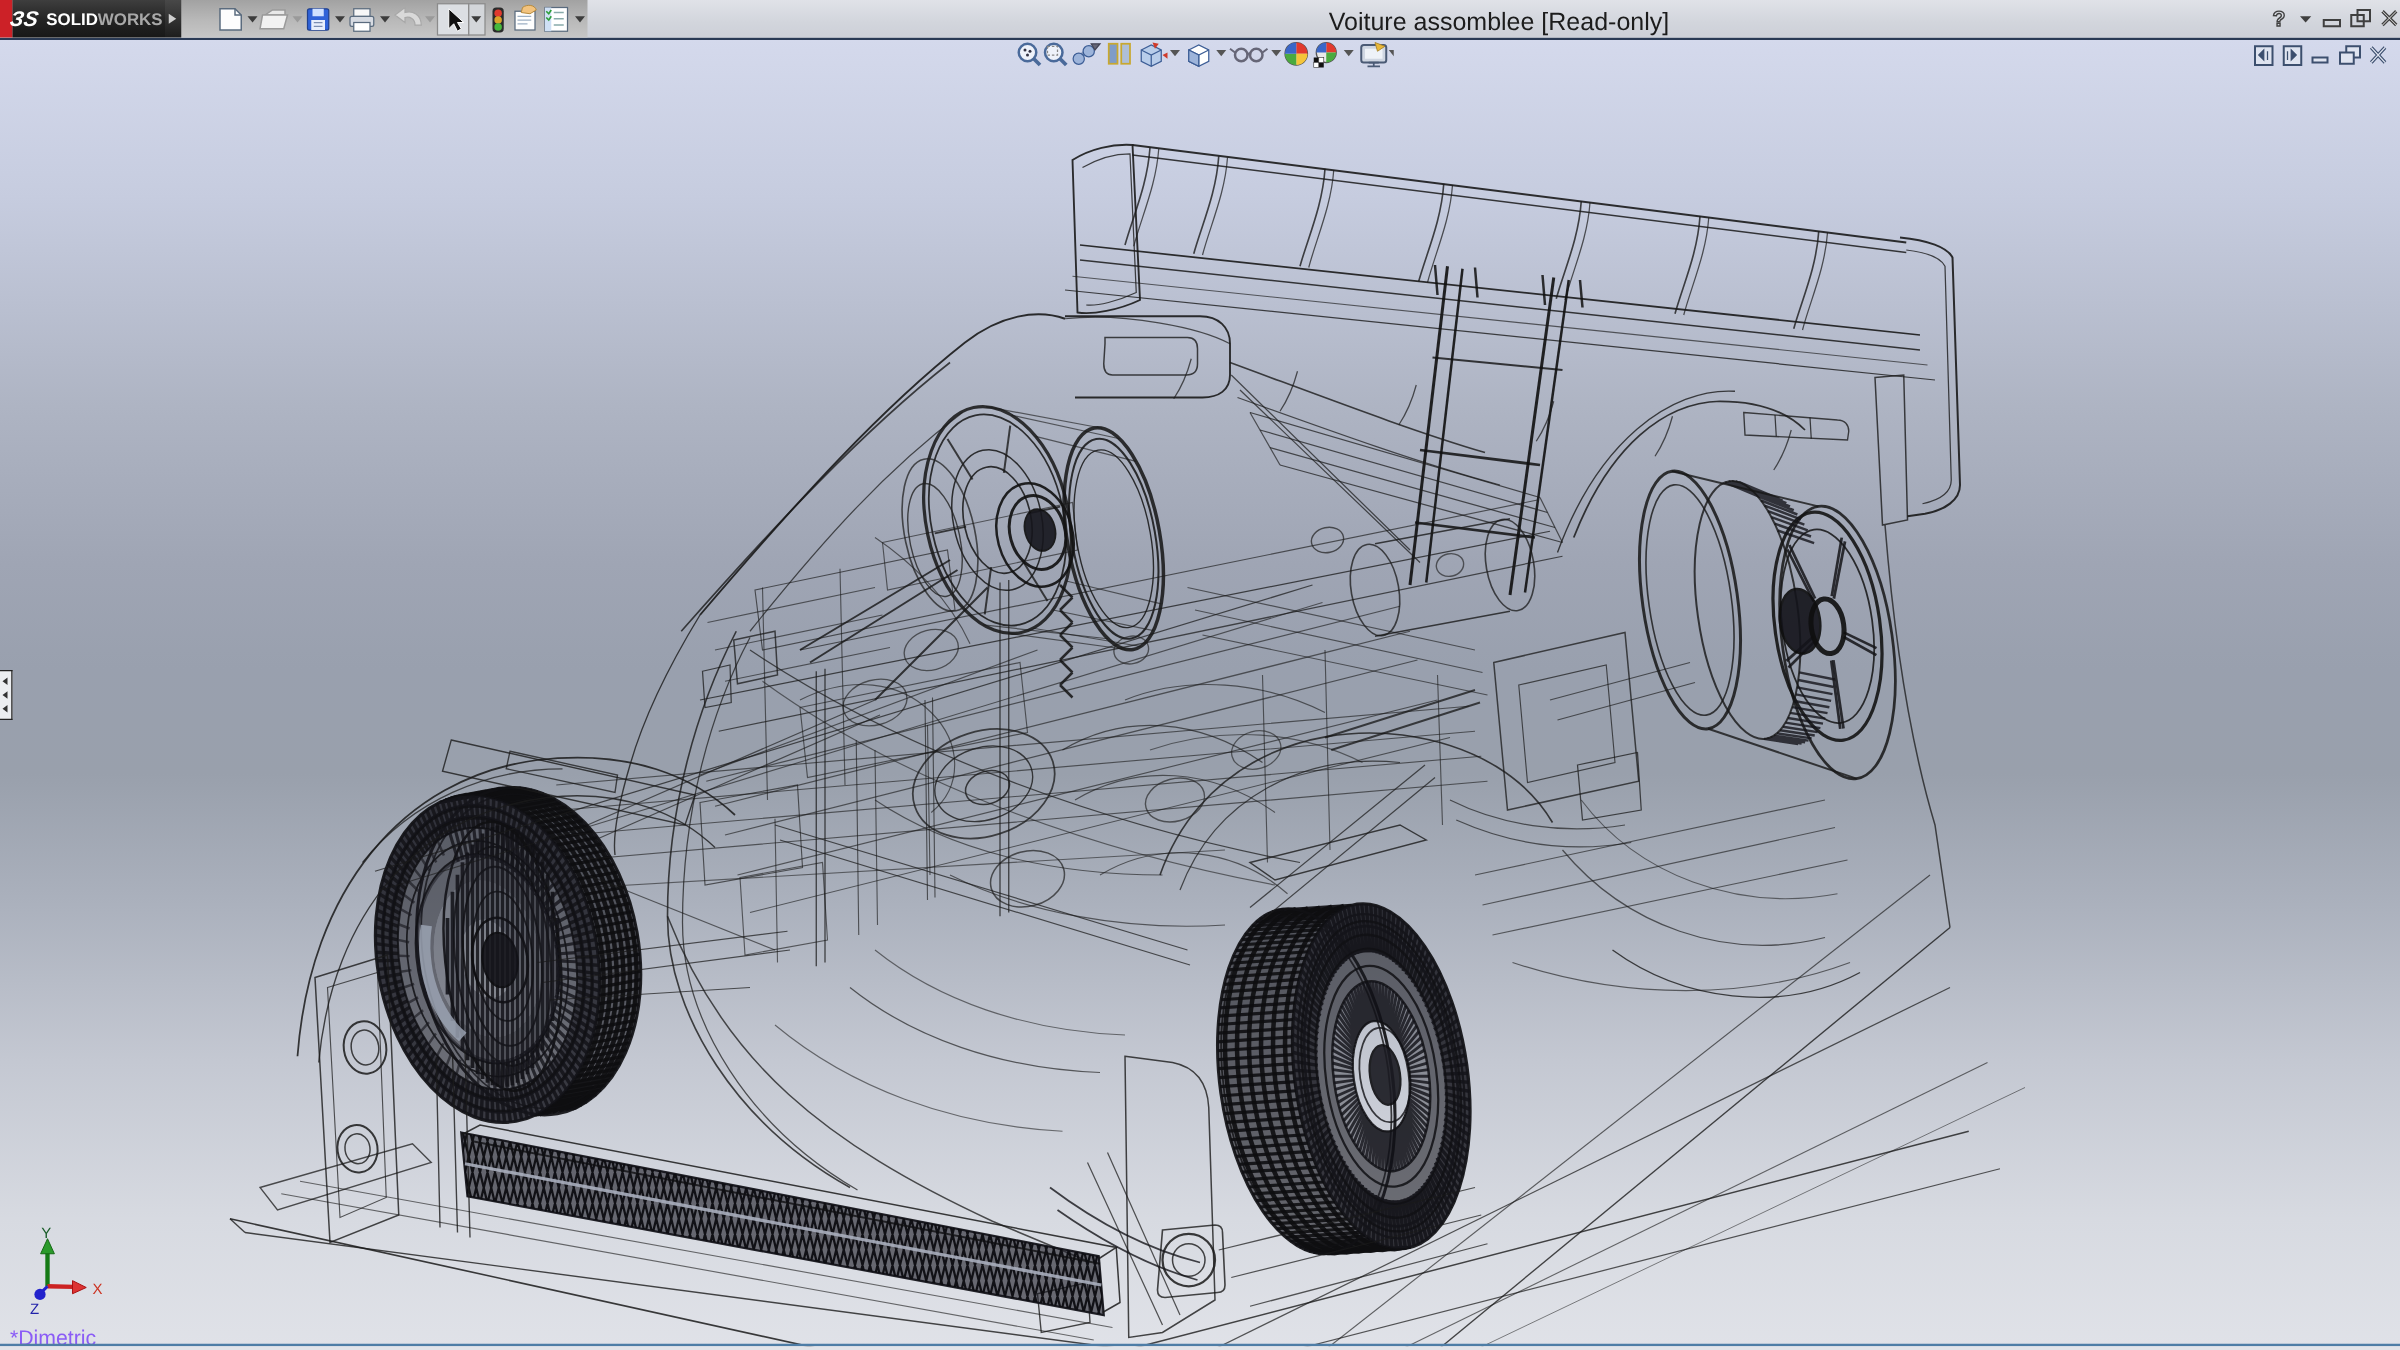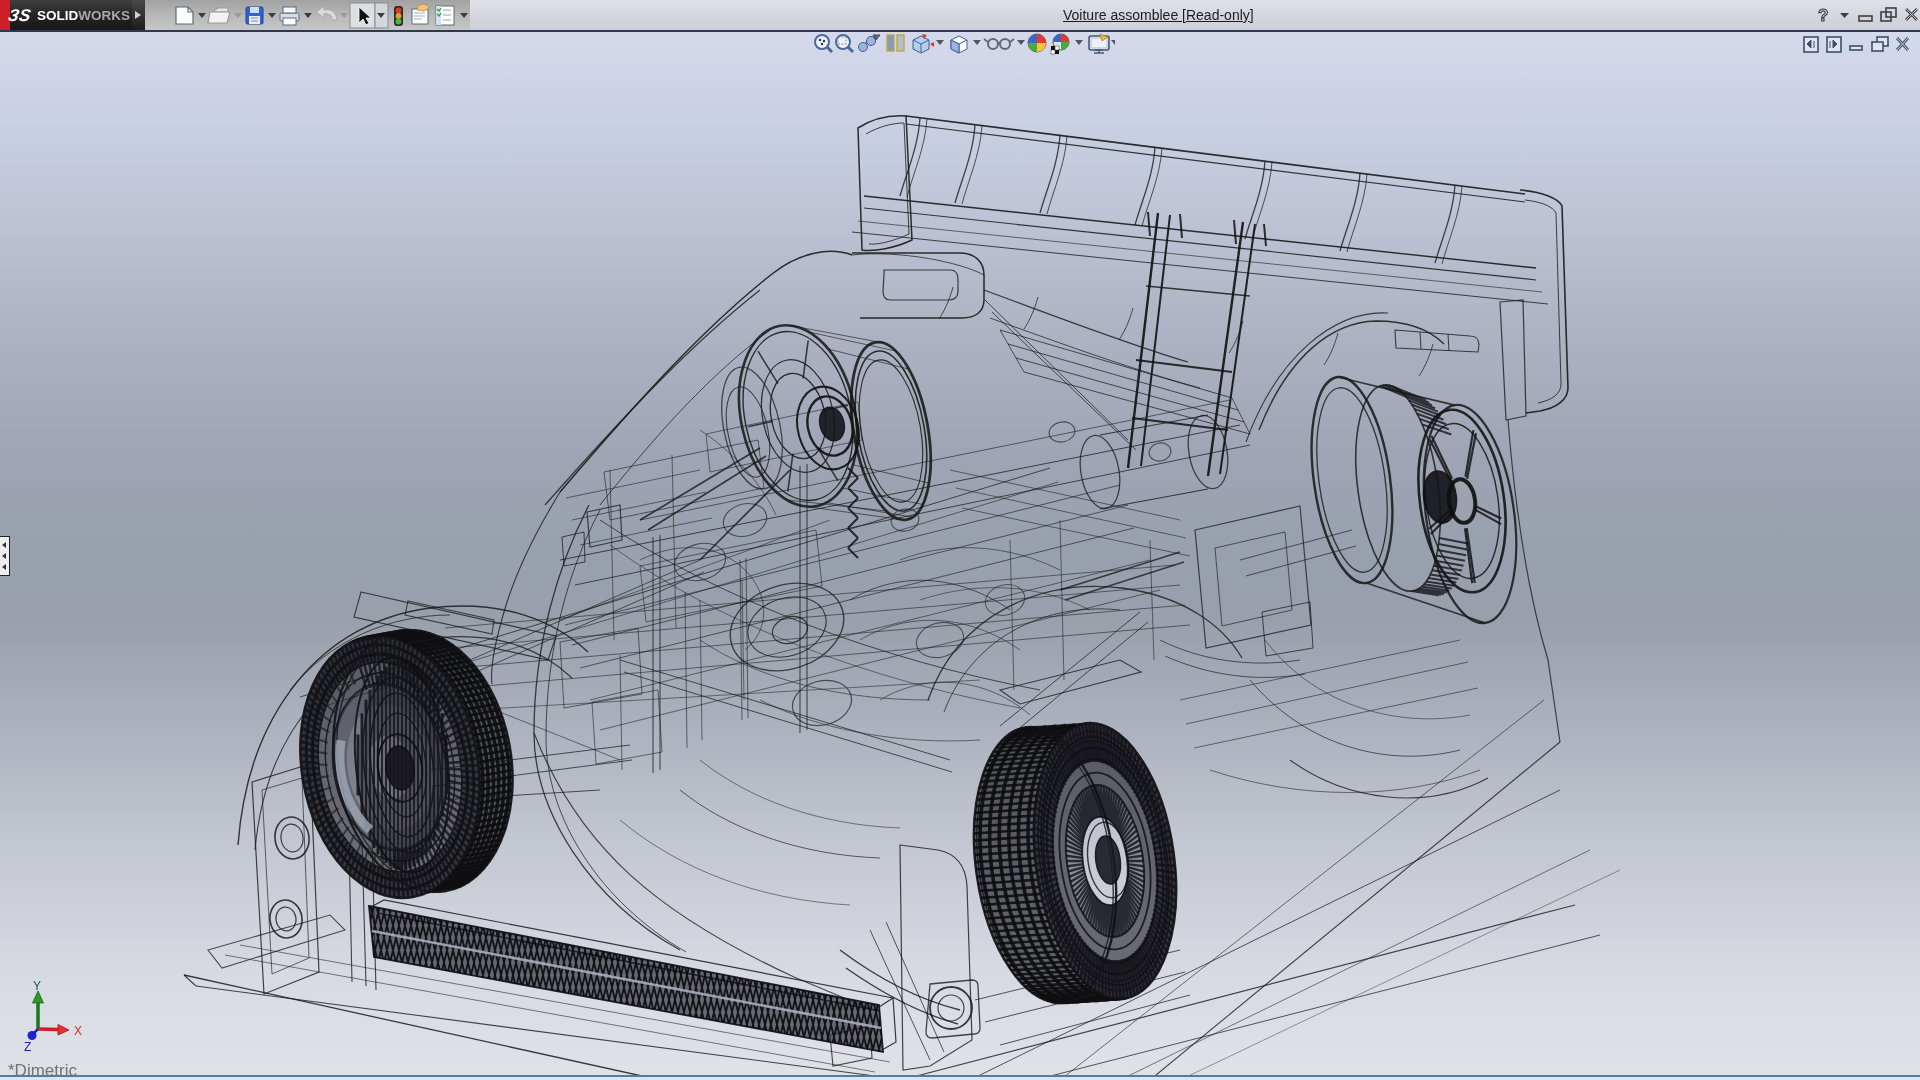--- a/index.html
+++ b/index.html
@@ -3,27 +3,27 @@
 html,body{margin:0;padding:0;width:1920px;height:1080px;overflow:hidden;
 font-family:"Liberation Sans",sans-serif;}
 #titlebar{position:absolute;left:0;top:0;width:1920px;height:30px;
 background:linear-gradient(#e0e2e8,#d2d5dc 60%,#cdd0d8);}
 #tb-dark{position:absolute;left:0;top:0;width:470px;height:30px;
 background:linear-gradient(#a2a2a2,#b9b9b9 55%,#c6c6c6);}
 #redbar{position:absolute;left:0;top:0;width:10px;height:30px;background:#cc2127;}
 #logobox{position:absolute;left:10px;top:0;width:122px;height:30px;background:linear-gradient(#3e3e3e,#232323 55%,#181818);}
 #arrowbox{position:absolute;left:132px;top:0;width:13px;height:30px;background:linear-gradient(#484848,#1d1d1d);}
 #arrowbox div{position:absolute;left:3px;top:11px;width:0;height:0;border-left:6px solid #cfcfcf;border-top:4px solid transparent;border-bottom:4px solid transparent;}
-#titletext{position:absolute;left:1063px;top:7px;font-size:14px;color:#1c1c1c;text-decoration:underline;}
+#titletext{position:absolute;left:1063px;top:7px;font-size:20px;color:#1c1c1c;}
 #viewport{position:absolute;left:0;top:30px;width:1920px;height:1050px;
 background:linear-gradient(#d4d9ec 0%,#c6ccdf 12%,#aeb4c3 28%,#9fa5b4 40%,#99a0ae 48%,#99a0ac 56%,#abb1bd 66%,#c4c8d2 78%,#d7dae1 90%,#e0e2e8 100%);
 border-top:2px solid #2a3a55;box-sizing:border-box;}
 #bottomline{position:absolute;left:0;top:1075px;width:1920px;height:2px;background:#4e7da6;}
 #bottombar{position:absolute;left:0;top:1077px;width:1920px;height:3px;background:#e2e4e9;}
-#dimetric{position:absolute;left:8px;top:1061px;font-size:17px;color:#737373;}
+#dimetric{position:absolute;left:8px;top:1061px;font-size:17px;color:#8b5cf6;}
 #lefttab{position:absolute;left:0;top:536px;width:9px;height:38px;background:#eceef1;border:1px solid #222;border-left:none;}
 .svgabs{position:absolute;left:0;top:0;}
 </style></head><body>
 <div id="viewport"></div>
 <svg class="svgabs" width="1920" height="1080" viewBox="0 0 1920 1080">
 <path d="M 351.9,641.8 L 360.6,638.5 L 369.7,636.6 L 378.9,636.1 L 388.2,637.1 L 397.6,639.5 L 406.9,643.2 L 416.0,648.4 L 424.9,654.8 L 433.3,662.5 L 441.3,671.3 L 448.7,681.1 L 455.4,691.9 L 461.5,703.5 L 466.7,715.8 L 471.2,728.7 L 474.7,742.0 L 477.3,755.6 L 479.0,769.3 L 479.6,782.9 L 479.3,796.4 L 478.0,809.6 L 475.8,822.3 L 472.6,834.4 L 468.5,845.8 L 463.5,856.3 L 457.8,865.8 L 451.3,874.2 L 444.1,881.5 L 436.3,887.5 L 428.1,892.2 L 461.1,886.2 L 469.3,881.5 L 477.1,875.5 L 484.3,868.2 L 490.8,859.8 L 496.5,850.3 L 501.5,839.8 L 505.6,828.4 L 508.8,816.3 L 511.0,803.6 L 512.3,790.4 L 512.6,776.9 L 512.0,763.3 L 510.3,749.6 L 507.7,736.0 L 504.2,722.7 L 499.7,709.8 L 494.5,697.5 L 488.4,685.9 L 481.7,675.1 L 474.3,665.3 L 466.3,656.5 L 457.9,648.8 L 449.0,642.4 L 439.9,637.2 L 430.6,633.5 L 421.2,631.1 L 411.9,630.1 L 402.7,630.6 L 393.6,632.5 L 384.9,635.8 Z" fill="#1c1c22" opacity="0.62" stroke="none"></path>
 <path d="M 476.7,751.7 L 478.9,768.8 L 479.6,785.9 L 478.8,802.6 L 476.5,818.8 L 472.7,834.0 L 467.5,848.1 L 460.9,860.8 L 453.2,871.9 L 444.3,881.3 L 434.6,888.6 L 424.0,893.9 L 412.9,897.0 L 401.4,897.9 L 389.7,896.5 L 378.0,892.9 L 366.5,887.2 L 355.4,879.4 L 344.9,869.7 L 335.2,858.3 L 326.4,845.2 L 318.7,830.9 L 312.2,815.4 L 307.1,799.1 L 303.3,782.3 L 301.1,765.2 L 300.4,748.1 L 301.2,731.4 L 303.5,715.2 L 307.3,700.0 L 312.5,685.9 L 319.1,673.2 L 326.8,662.1 L 335.7,652.7 L 345.4,645.4 L 356.0,640.1 L 367.1,637.0 L 378.6,636.1 L 390.3,637.5 L 402.0,641.1 L 413.5,646.8 L 424.6,654.6 L 435.1,664.3 L 444.8,675.7 L 453.6,688.8 L 461.3,703.1 L 467.8,718.6 L 472.9,734.9 L 476.7,751.7 Z M 459.3,754.8 L 461.1,768.5 L 461.7,782.1 L 461.1,795.5 L 459.2,808.4 L 456.2,820.6 L 452.0,831.9 L 446.8,842.1 L 440.5,851.0 L 433.5,858.4 L 425.7,864.3 L 417.2,868.5 L 408.3,871.0 L 399.1,871.7 L 389.8,870.6 L 380.4,867.8 L 371.2,863.2 L 362.3,856.9 L 353.9,849.2 L 346.2,840.0 L 339.1,829.6 L 333.0,818.1 L 327.8,805.7 L 323.7,792.7 L 320.7,779.2 L 318.9,765.5 L 318.3,751.9 L 318.9,738.5 L 320.8,725.6 L 323.8,713.4 L 328.0,702.1 L 333.2,691.9 L 339.5,683.0 L 346.5,675.6 L 354.3,669.7 L 362.8,665.5 L 371.7,663.0 L 380.9,662.3 L 390.2,663.4 L 399.6,666.2 L 408.8,670.8 L 417.7,677.1 L 426.1,684.8 L 433.8,694.0 L 440.9,704.4 L 447.0,715.9 L 452.2,728.3 L 456.3,741.3 L 459.3,754.8 Z" fill="#181820" fill-rule="evenodd" opacity="0.62" stroke="none"></path>
 <path d="M 351.9,641.8 L 384.9,635.8 M 356.2,640.0 L 389.2,634.0 M 360.6,638.5 L 393.6,632.5 M 365.1,637.4 L 398.1,631.4 M 369.7,636.6 L 402.7,630.6 M 374.2,636.2 L 407.2,630.2 M 378.9,636.1 L 411.9,630.1 M 383.6,636.4 L 416.6,630.4 M 388.2,637.1 L 421.2,631.1 M 392.9,638.1 L 425.9,632.1 M 397.6,639.5 L 430.6,633.5 M 402.3,641.2 L 435.3,635.2 M 406.9,643.2 L 439.9,637.2 M 411.5,645.6 L 444.5,639.6 M 416.0,648.4 L 449.0,642.4 M 420.5,651.4 L 453.5,645.4 M 424.9,654.8 L 457.9,648.8 M 429.1,658.5 L 462.1,652.5 M 433.3,662.5 L 466.3,656.5 M 437.3,666.7 L 470.3,660.7 M 441.3,671.3 L 474.3,665.3 M 445.0,676.1 L 478.0,670.1 M 448.7,681.1 L 481.7,675.1 M 452.1,686.4 L 485.1,680.4 M 455.4,691.9 L 488.4,685.9 M 458.5,697.6 L 491.5,691.6 M 461.5,703.5 L 494.5,697.5 M 464.2,709.6 L 497.2,703.6 M 466.7,715.8 L 499.7,709.8 M 469.1,722.2 L 502.1,716.2 M 471.2,728.7 L 504.2,722.7 M 473.0,735.3 L 506.0,729.3 M 474.7,742.0 L 507.7,736.0 M 476.1,748.8 L 509.1,742.8 M 477.3,755.6 L 510.3,749.6 M 478.2,762.4 L 511.2,756.4 M 479.0,769.3 L 512.0,763.3 M 479.4,776.1 L 512.4,770.1 M 479.6,782.9 L 512.6,776.9 M 479.6,789.7 L 512.6,783.7 M 479.3,796.4 L 512.3,790.4 M 478.8,803.1 L 511.8,797.1 M 478.0,809.6 L 511.0,803.6 M 477.0,816.0 L 510.0,810.0 M 475.8,822.3 L 508.8,816.3 M 474.3,828.4 L 507.3,822.4 M 472.6,834.4 L 505.6,828.4 M 470.7,840.2 L 503.7,834.2 M 468.5,845.8 L 501.5,839.8 M 466.1,851.1 L 499.1,845.1 M 463.5,856.3 L 496.5,850.3 M 460.8,861.1 L 493.8,855.1 M 457.8,865.8 L 490.8,859.8 M 454.6,870.1 L 487.6,864.1 M 451.3,874.2 L 484.3,868.2 M 447.8,878.0 L 480.8,872.0 M 444.1,881.5 L 477.1,875.5 M 440.3,884.6 L 473.3,878.6 M 436.3,887.5 L 469.3,881.5 M 432.3,890.0 L 465.3,884.0 M 428.1,892.2 L 461.1,886.2" stroke="#101013" stroke-width="2.6" opacity="0.92" fill="none"></path>
 <path d="M 355.2,641.2 L 363.9,637.9 L 373.0,636.0 L 382.2,635.5 L 391.5,636.5 L 400.9,638.9 L 410.2,642.6 L 419.3,647.8 L 428.2,654.2 L 436.6,661.9 L 444.6,670.7 L 452.0,680.5 L 458.7,691.3 L 464.8,702.9 L 470.0,715.2 L 474.5,728.1 L 478.0,741.4 L 480.6,755.0 L 482.3,768.7 L 482.9,782.3 L 482.6,795.8 L 481.3,809.0 L 479.1,821.7 L 475.9,833.8 L 471.8,845.2 L 466.8,855.7 L 461.1,865.2 L 454.6,873.6 L 447.4,880.9 L 439.6,886.9 L 431.4,891.6 M 360.5,640.3 L 369.2,637.0 L 378.2,635.1 L 387.5,634.6 L 396.8,635.5 L 406.2,637.9 L 415.5,641.7 L 424.6,646.8 L 433.4,653.2 L 441.9,660.9 L 449.8,669.7 L 457.2,679.6 L 464.0,690.3 L 470.1,702.0 L 475.3,714.3 L 479.7,727.2 L 483.3,740.4 L 485.9,754.0 L 487.5,767.7 L 488.2,781.4 L 487.9,794.9 L 486.6,808.0 L 484.4,820.7 L 481.2,832.8 L 477.1,844.2 L 472.1,854.7 L 466.4,864.2 L 459.9,872.6 L 452.7,879.9 L 444.9,885.9 L 436.6,890.6 M 365.8,639.3 L 374.5,636.0 L 383.5,634.1 L 392.7,633.6 L 402.1,634.6 L 411.5,636.9 L 420.8,640.7 L 429.9,645.8 L 438.7,652.3 L 447.2,659.9 L 455.1,668.7 L 462.5,678.6 L 469.3,689.4 L 475.3,701.0 L 480.6,713.3 L 485.0,726.2 L 488.6,739.5 L 491.2,753.1 L 492.8,766.7 L 493.5,780.4 L 493.2,793.9 L 491.9,807.1 L 489.6,819.8 L 486.4,831.9 L 482.4,843.2 L 477.4,853.7 L 471.6,863.2 L 465.1,871.7 L 458.0,878.9 L 450.2,885.0 L 441.9,889.6 M 371.1,638.4 L 379.8,635.0 L 388.8,633.1 L 398.0,632.6 L 407.4,633.6 L 416.8,636.0 L 426.1,639.8 L 435.2,644.9 L 444.0,651.3 L 452.4,659.0 L 460.4,667.8 L 467.8,677.6 L 474.6,688.4 L 480.6,700.0 L 485.9,712.4 L 490.3,725.2 L 493.8,738.5 L 496.4,752.1 L 498.1,765.8 L 498.8,779.5 L 498.5,792.9 L 497.2,806.1 L 494.9,818.8 L 491.7,830.9 L 487.6,842.3 L 482.7,852.8 L 476.9,862.3 L 470.4,870.7 L 463.2,878.0 L 455.5,884.0 L 447.2,888.7 M 376.4,637.4 L 385.1,634.1 L 394.1,632.2 L 403.3,631.7 L 412.7,632.6 L 422.0,635.0 L 431.3,638.8 L 440.4,643.9 L 449.3,650.4 L 457.7,658.0 L 465.7,666.8 L 473.1,676.7 L 479.9,687.5 L 485.9,699.1 L 491.2,711.4 L 495.6,724.3 L 499.1,737.6 L 501.7,751.1 L 503.4,764.8 L 504.0,778.5 L 503.7,792.0 L 502.5,805.2 L 500.2,817.9 L 497.0,830.0 L 492.9,841.3 L 488.0,851.8 L 482.2,861.3 L 475.7,869.8 L 468.5,877.0 L 460.8,883.0 L 452.5,887.7 M 381.6,636.4 L 390.3,633.1 L 399.4,631.2 L 408.6,630.7 L 417.9,631.7 L 427.3,634.1 L 436.6,637.8 L 445.7,643.0 L 454.6,649.4 L 463.0,657.1 L 471.0,665.9 L 478.4,675.7 L 485.1,686.5 L 491.2,698.1 L 496.4,710.4 L 500.9,723.3 L 504.4,736.6 L 507.0,750.2 L 508.7,763.9 L 509.3,777.5 L 509.0,791.0 L 507.7,804.2 L 505.5,816.9 L 502.3,829.0 L 498.2,840.4 L 493.2,850.9 L 487.5,860.4 L 481.0,868.8 L 473.8,876.1 L 466.0,882.1 L 457.8,886.8" stroke="#0d0d10" stroke-width="3.6" opacity="0.9" fill="none"></path>
 <path d="M 476.7,751.7 L 459.3,754.8 M 477.7,758.5 L 460.2,760.2 M 478.6,765.4 L 460.9,765.7 M 479.2,772.2 L 461.3,771.2 M 479.5,779.1 L 461.6,776.7 M 479.6,785.9 L 461.7,782.1 M 479.5,792.6 L 461.6,787.5 M 479.1,799.3 L 461.3,792.9 M 478.5,805.9 L 460.8,798.1 M 477.6,812.4 L 460.1,803.3 M 476.5,818.8 L 459.2,808.4 M 475.2,825.0 L 458.1,813.4 M 473.6,831.0 L 456.9,818.2 M 471.8,836.9 L 455.4,822.9 M 469.7,842.6 L 453.8,827.5 M 467.5,848.1 L 452.0,831.9 M 465.0,853.4 L 450.0,836.1 M 462.4,858.4 L 447.9,840.1 M 459.5,863.2 L 445.6,843.9 M 456.4,867.7 L 443.1,847.6 M 453.2,871.9 L 440.5,851.0 M 449.8,875.9 L 437.8,854.1 M 446.2,879.5 L 435.0,857.0 M 442.5,882.9 L 432.0,859.7 M 438.6,885.9 L 428.9,862.1 M 434.6,888.6 L 425.7,864.3 M 430.4,891.0 L 422.4,866.2 M 426.2,893.0 L 419.0,867.8 M 421.9,894.7 L 415.5,869.1 M 417.4,896.0 L 411.9,870.2 M 412.9,897.0 L 408.3,871.0 M 408.4,897.6 L 404.7,871.5 M 403.7,897.9 L 401.0,871.7 M 399.1,897.8 L 397.3,871.6 M 394.4,897.3 L 393.5,871.3 M 389.7,896.5 L 389.8,870.6 M 385.0,895.4 L 386.0,869.7 M 380.3,893.8 L 382.3,868.5 M 375.7,892.0 L 378.6,867.0 M 371.1,889.8 L 374.9,865.2 M 366.5,887.2 L 371.2,863.2 M 362.0,884.3 L 367.6,860.9 M 357.6,881.1 L 364.1,858.3 M 353.3,877.6 L 360.6,855.5 M 349.0,873.8 L 357.2,852.5 M 344.9,869.7 L 353.9,849.2 M 340.9,865.3 L 350.7,845.7 M 337.1,860.7 L 347.7,841.9 M 333.4,855.8 L 344.7,838.0 M 329.8,850.6 L 341.8,833.9 M 326.4,845.2 L 339.1,829.6 M 323.2,839.6 L 336.6,825.1 M 320.2,833.8 L 334.1,820.5 M 317.3,827.9 L 331.8,815.7 M 314.7,821.7 L 329.7,810.8 M 312.2,815.4 L 327.8,805.7 M 310.0,809.0 L 326.0,800.6 M 308.0,802.4 L 324.4,795.3 M 306.2,795.8 L 323.0,790.0 M 304.7,789.1 L 321.7,784.7 M 303.3,782.3 L 320.7,779.2 M 302.3,775.5 L 319.8,773.8 M 301.4,768.6 L 319.1,768.3 M 300.8,761.8 L 318.7,762.8 M 300.5,754.9 L 318.4,757.3 M 300.4,748.1 L 318.3,751.9 M 300.5,741.4 L 318.4,746.5 M 300.9,734.7 L 318.7,741.1 M 301.5,728.1 L 319.2,735.9 M 302.4,721.6 L 319.9,730.7 M 303.5,715.2 L 320.8,725.6 M 304.8,709.0 L 321.9,720.6 M 306.4,703.0 L 323.1,715.8 M 308.2,697.1 L 324.6,711.1 M 310.3,691.4 L 326.2,706.5 M 312.5,685.9 L 328.0,702.1 M 315.0,680.6 L 330.0,697.9 M 317.6,675.6 L 332.1,693.9 M 320.5,670.8 L 334.4,690.1 M 323.6,666.3 L 336.9,686.4 M 326.8,662.1 L 339.5,683.0 M 330.2,658.1 L 342.2,679.9 M 333.8,654.5 L 345.0,677.0 M 337.5,651.1 L 348.0,674.3 M 341.4,648.1 L 351.1,671.9 M 345.4,645.4 L 354.3,669.7 M 349.6,643.0 L 357.6,667.8 M 353.8,641.0 L 361.0,666.2 M 358.1,639.3 L 364.5,664.9 M 362.6,638.0 L 368.1,663.8 M 367.1,637.0 L 371.7,663.0 M 371.6,636.4 L 375.3,662.5 M 376.3,636.1 L 379.0,662.3 M 380.9,636.2 L 382.7,662.4 M 385.6,636.7 L 386.5,662.7 M 390.3,637.5 L 390.2,663.4 M 395.0,638.6 L 394.0,664.3 M 399.7,640.2 L 397.7,665.5 M 404.3,642.0 L 401.4,667.0 M 408.9,644.2 L 405.1,668.8 M 413.5,646.8 L 408.8,670.8 M 418.0,649.7 L 412.4,673.1 M 422.4,652.9 L 415.9,675.7 M 426.7,656.4 L 419.4,678.5 M 431.0,660.2 L 422.8,681.5 M 435.1,664.3 L 426.1,684.8 M 439.1,668.7 L 429.3,688.3 M 442.9,673.3 L 432.3,692.1 M 446.6,678.2 L 435.3,696.0 M 450.2,683.4 L 438.2,700.1 M 453.6,688.8 L 440.9,704.4 M 456.8,694.4 L 443.4,708.9 M 459.8,700.2 L 445.9,713.5 M 462.7,706.1 L 448.2,718.3 M 465.3,712.3 L 450.3,723.2 M 467.8,718.6 L 452.2,728.3 M 470.0,725.0 L 454.0,733.4 M 472.0,731.6 L 455.6,738.7 M 473.8,738.2 L 457.0,744.0 M 475.3,744.9 L 458.3,749.3" stroke="#121216" stroke-width="2.8" opacity="0.92" fill="none"></path>

